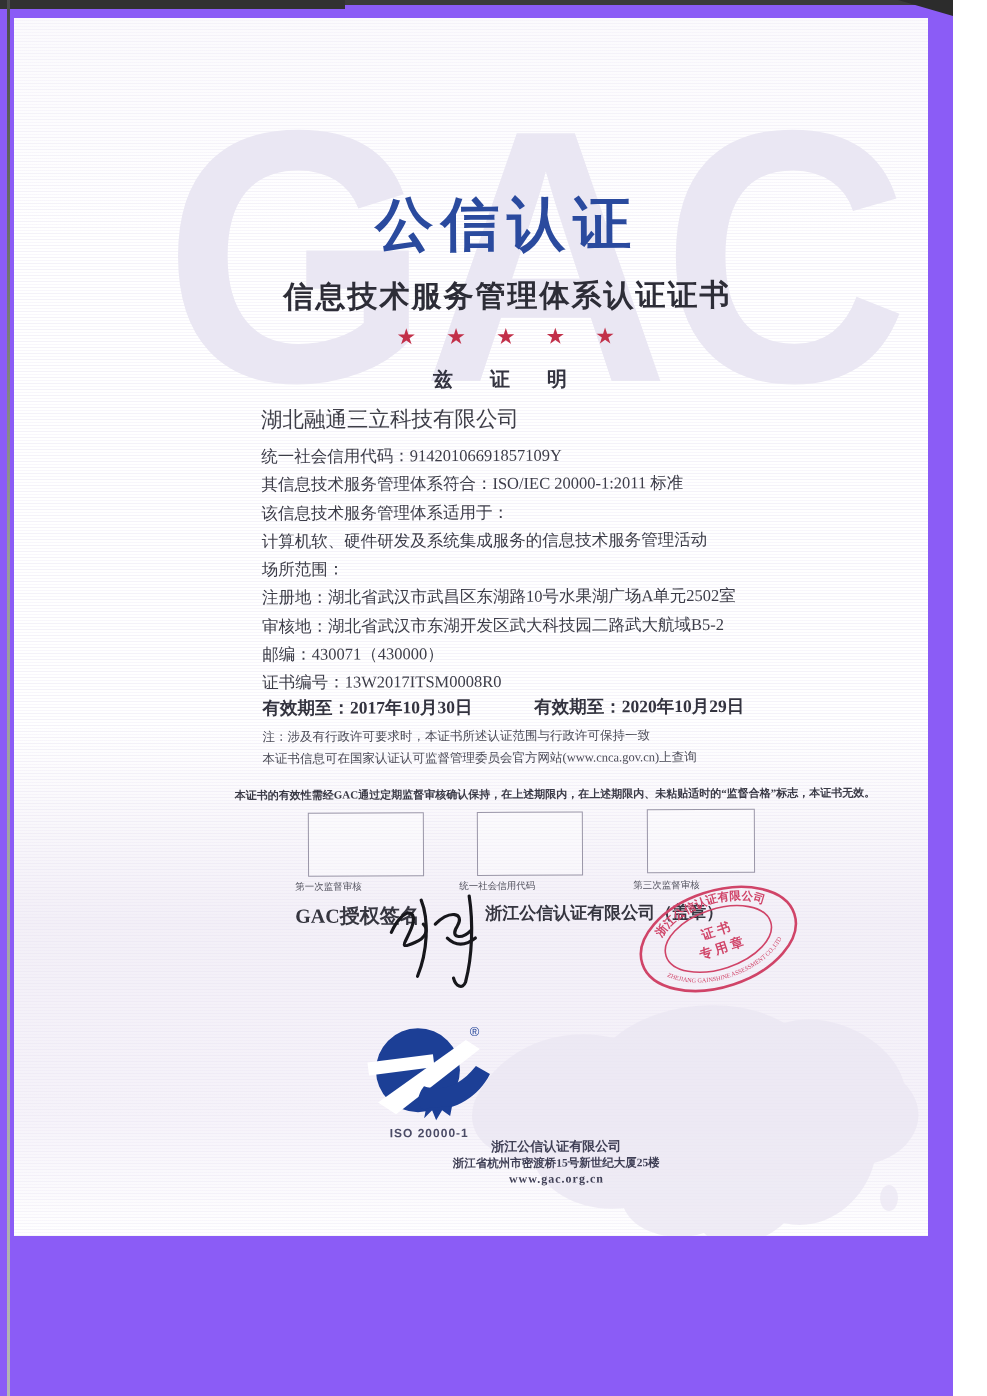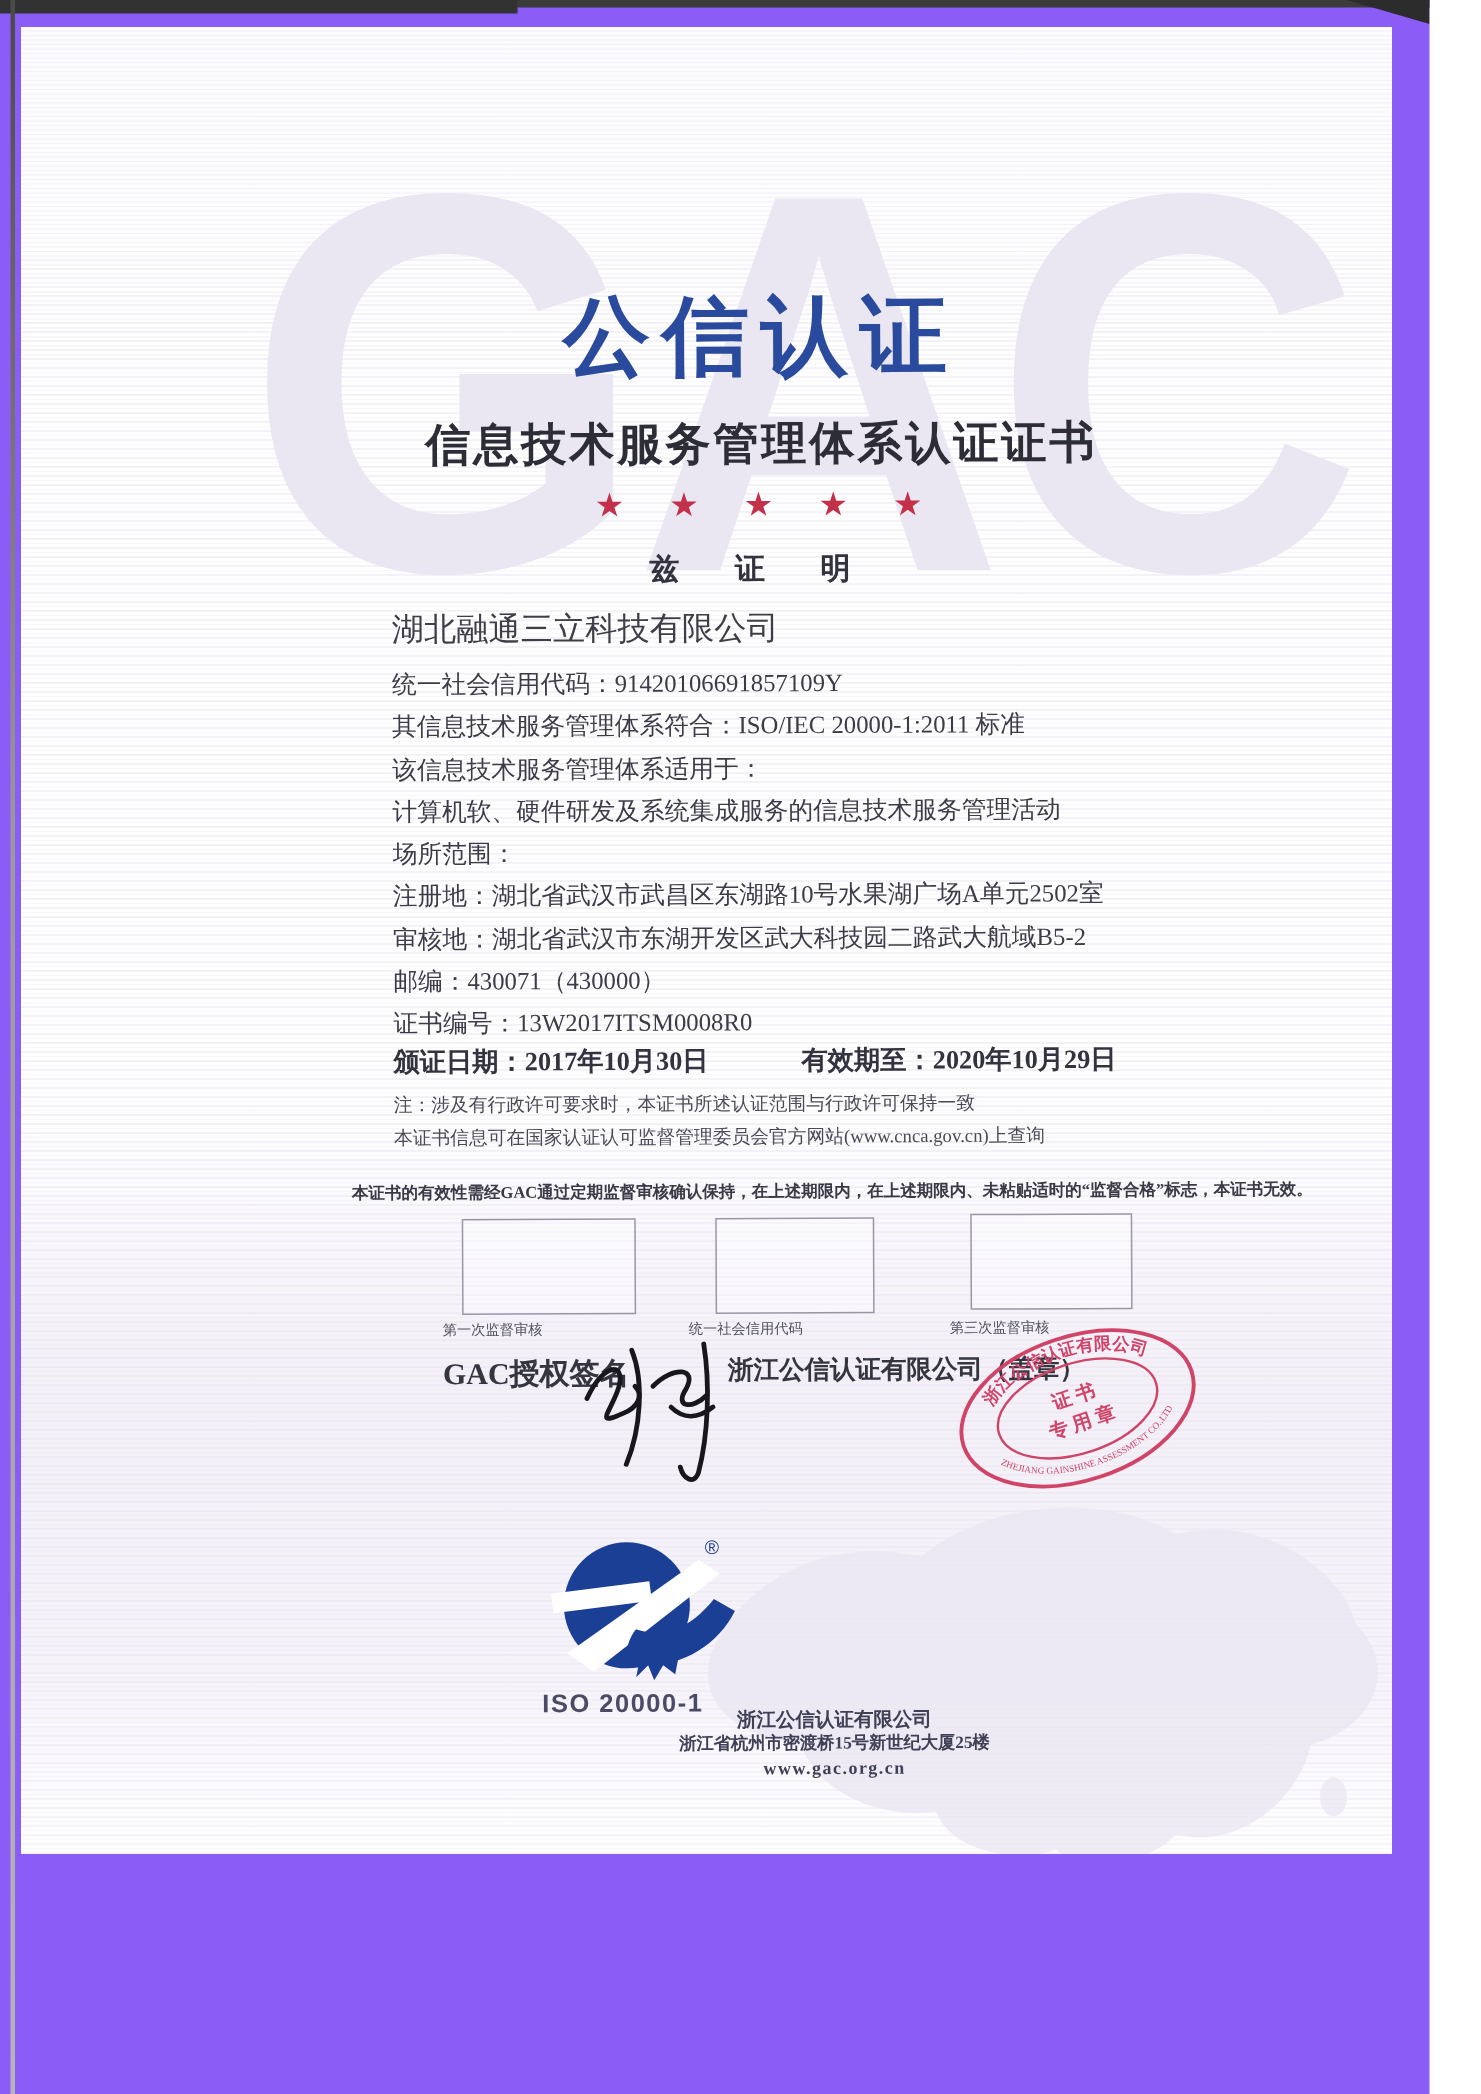--- a/index.html
+++ b/index.html
@@ -55,22 +55,22 @@
   .abox3{left:632px;width:106px;top:792px;}
   .audit-label{position:absolute;top:862px;font-size:9.5px;color:#50505c;width:140px;text-align:left;}
   .albl1{left:280px;}
   .albl2{left:444px;}
   .albl3{left:618px;}
   .sig-label{position:absolute;left:280px;top:884px;font-size:20px;font-weight:700;color:#35353f;}
   .signature-svg{position:absolute;left:362px;top:862px;}
   .seal-label{position:absolute;left:470px;top:884px;font-size:17px;font-weight:700;color:#35353f;}
   .stamp-svg{position:absolute;left:598px;top:852px;}
   .logo-svg{position:absolute;left:350px;top:1004px;}
-  .logo-label{position:absolute;left:329px;top:1108px;width:140px;text-align:center;
-              font-family:"Liberation Sans", sans-serif;font-size:17px;font-weight:700;
+  .logo-label{position:absolute;left:343px;top:1108px;width:140px;text-align:center;
+              font-family:"Liberation Sans", sans-serif;font-size:12px;font-weight:700;
               letter-spacing:1px;color:#4b4b66;}
   .footer{position:absolute;left:340px;top:1120px;width:400px;text-align:center;
           color:#3f3f55;font-weight:700;}
   .footer .f1{font-size:13px;line-height:17px;}
   .footer .f2{font-size:11.5px;line-height:16px;}
   .footer .f3{font-size:12px;line-height:16px;letter-spacing:1px;}
 </style>
 </head>
 <body>
 
@@ -108,21 +108,21 @@
         <div class="line">该信息技术服务管理体系适用于：</div>
         <div class="line">计算机软、硬件研发及系统集成服务的信息技术服务管理活动</div>
         <div class="line">场所范围：</div>
         <div class="line">注册地：湖北省武汉市武昌区东湖路10号水果湖广场A单元2502室</div>
         <div class="line">审核地：湖北省武汉市东湖开发区武大科技园二路武大航域B5-2</div>
         <div class="line">邮编：430071（430000）</div>
         <div class="line">证书编号：13W2017ITSM0008R0</div>
       </div>
 
       <div class="dateline">
-        <span>颁证日期：2017年10月30日</span>
+        <span>有效期至：2017年10月30日</span>
         <span class="valid-until">有效期至：2020年10月29日</span>
       </div>
 
       <div class="notes">
         <div class="note-line">注：涉及有行政许可要求时，本证书所述认证范围与行政许可保持一致</div>
         <div class="note-line">本证书信息可在国家认证认可监督管理委员会官方网站(www.cnca.gov.cn)上查询</div>
       </div>
 
       <div class="supervision">本证书的有效性需经GAC通过定期监督审核确认保持，在上述期限内，在上述期限内、未粘贴适时的“监督合格”标志，本证书无效。</div>
 

